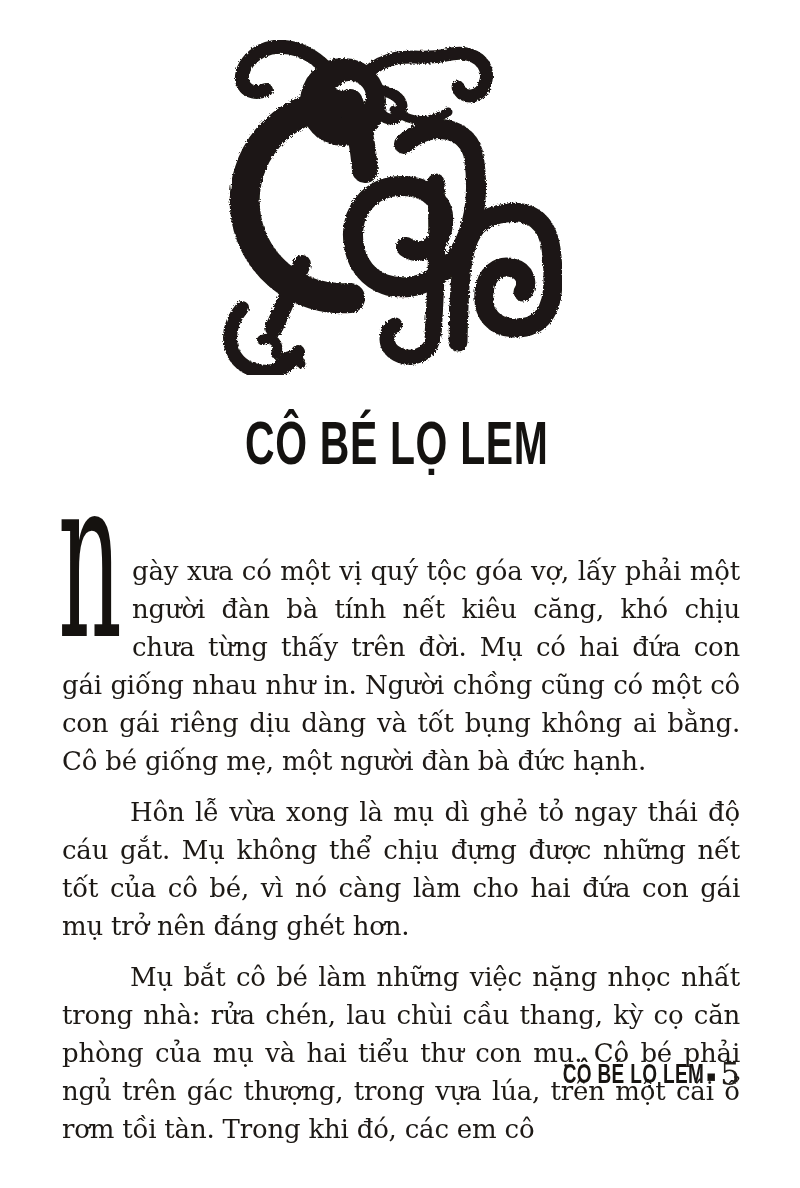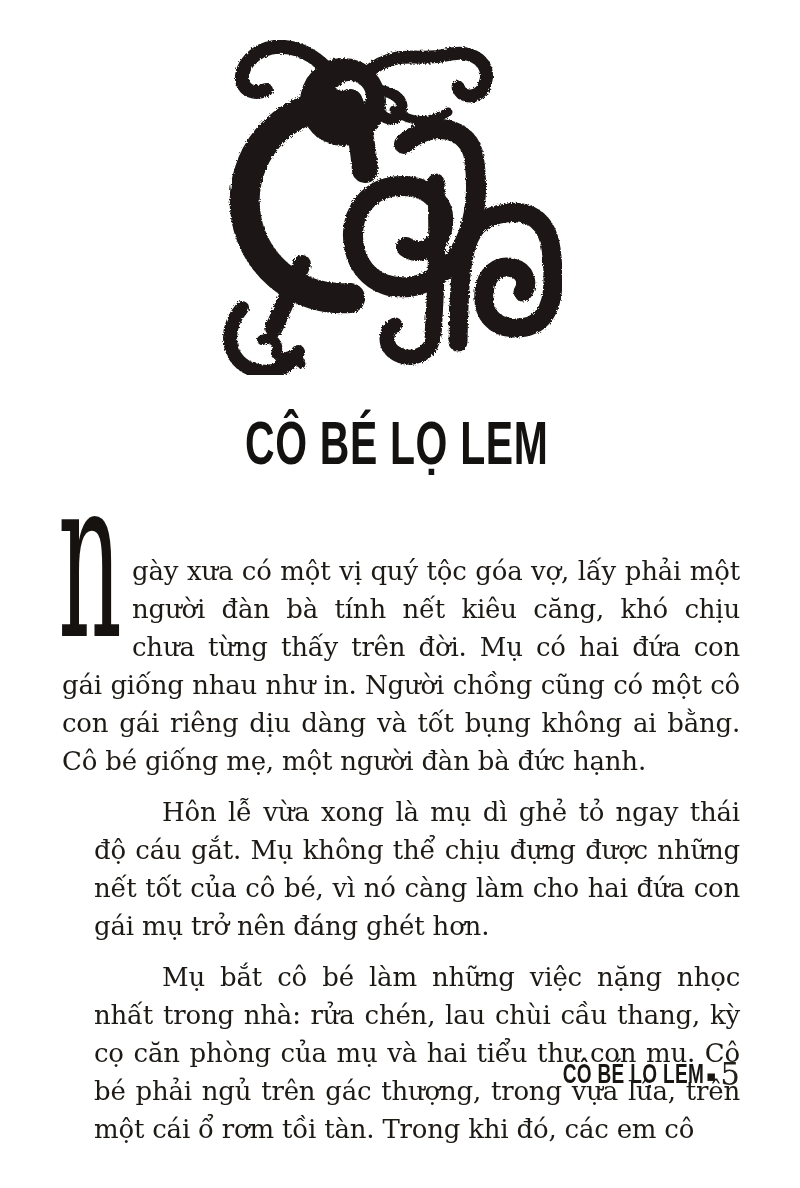--- a/index.html
+++ b/index.html
@@ -51,21 +51,20 @@
     line-height: 38px;
     letter-spacing: -0.2px;
     text-align: justify;
     color: #1d1915;
   }
   .body-text p {
     margin: 0 0 13px 0;
   }
   .body-text p.indent {
     text-indent: 68px;
-    margin-left: 32px;
   }
   .dropcap {
     float: left;
     width: 62px;
     height: 112px;
     margin: 2px 8px 0 0;
     position: relative;
   }
   .dropcap .glyph {
     position: absolute;

